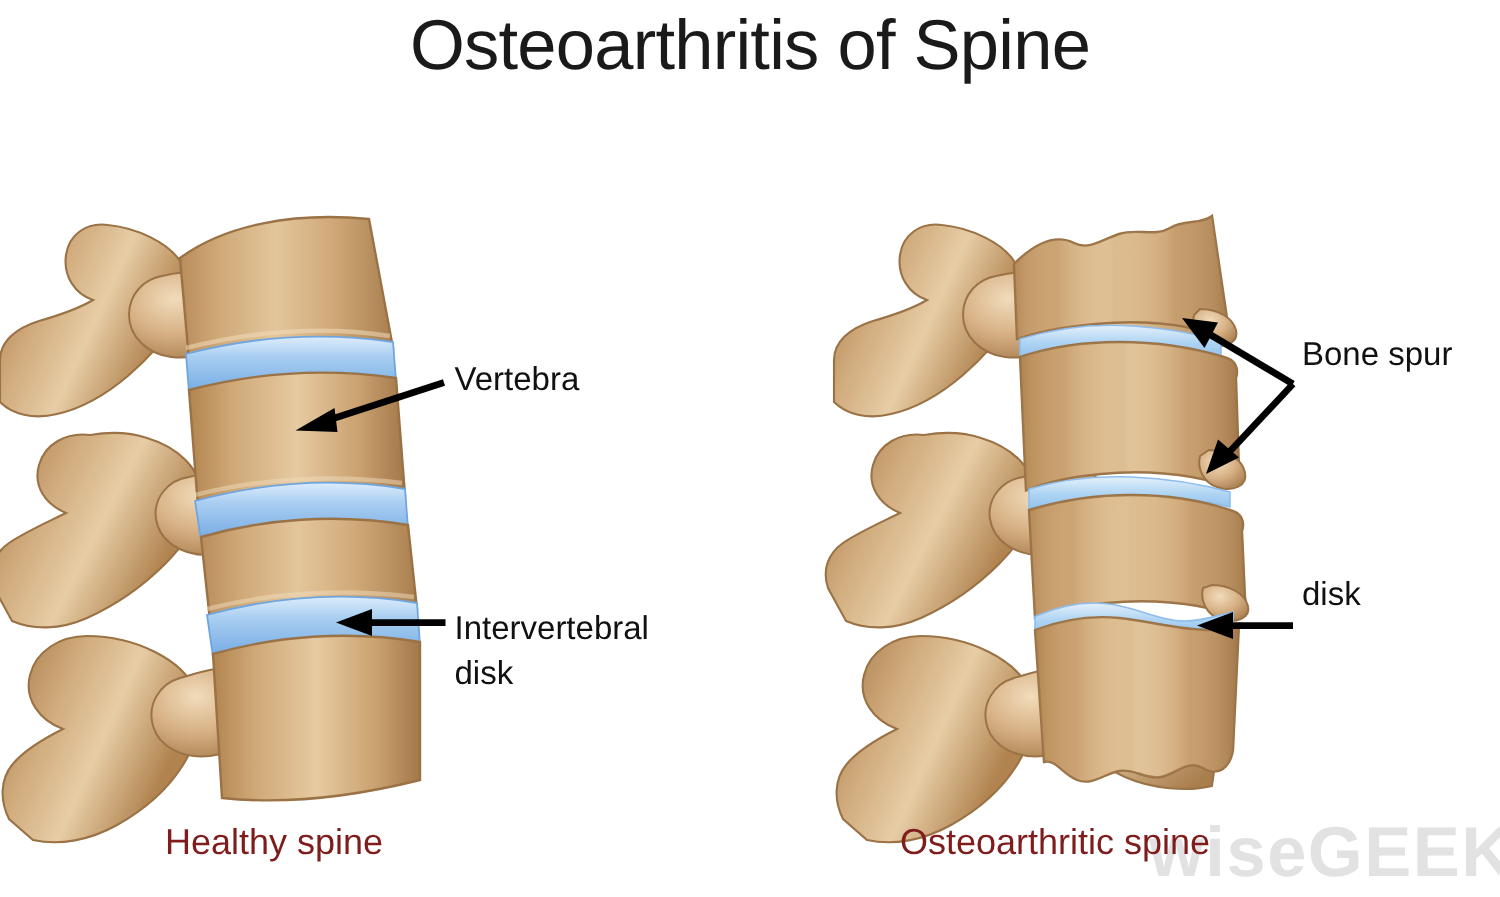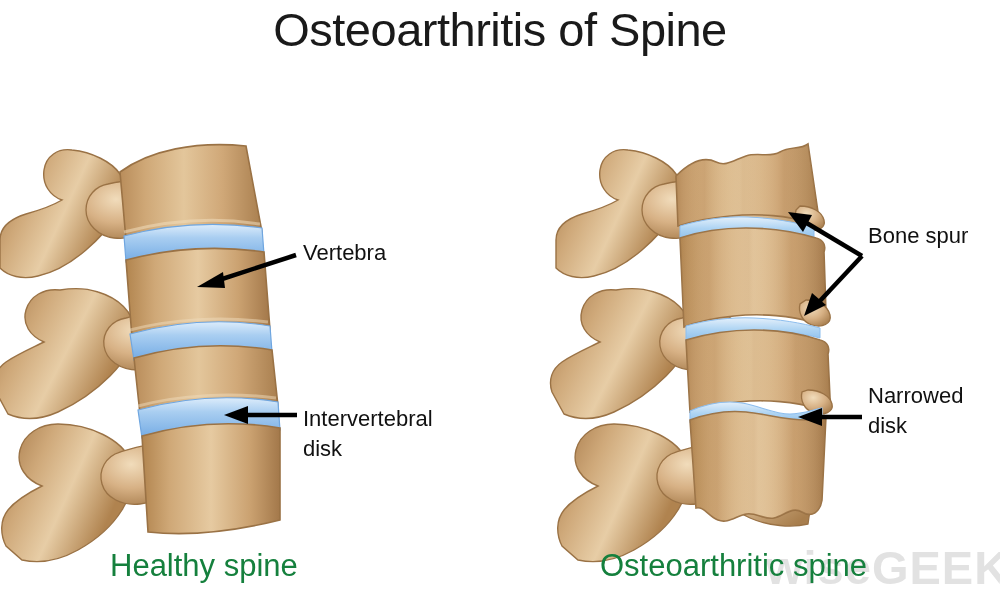--- a/index.html
+++ b/index.html
@@ -24,22 +24,22 @@
     text-align: center;
     font-size: 47px;
     font-family: "Liberation Sans", sans-serif;
     font-weight: 400;
     color: #1a1a1a;
     letter-spacing: -0.5px;
     white-space: nowrap;
   }
   .caption {
     position: absolute;
-    font-size: 31px;
-    color: #15803d;
+    font-size: 24px;
+    color: #7f1d1d;
     white-space: nowrap;
     font-family: "Liberation Sans", sans-serif;
   }
   #caption-healthy { left: 110px; top: 548px; }
   #caption-oa { left: 600px; top: 548px; }
 
   .callout {
     position: absolute;
     font-size: 22px;
     line-height: 30px;
@@ -341,20 +341,19 @@
   <div class="callout" id="label-vertebra">Vertebra</div>
 
   <div class="callout" id="label-disk">
     <div>Intervertebral</div>
     <div>disk</div>
   </div>
 
   <div class="callout" id="label-bonespur">Bone spur</div>
 
   <div class="callout" id="label-narrowed">
-    <div>Narrowed</div>
     <div>disk</div>
   </div>
 
   <div class="caption" id="caption-healthy">Healthy spine</div>
   <div class="caption" id="caption-oa">Osteoarthritic spine</div>
 
 </div>
 
 </body></html>

